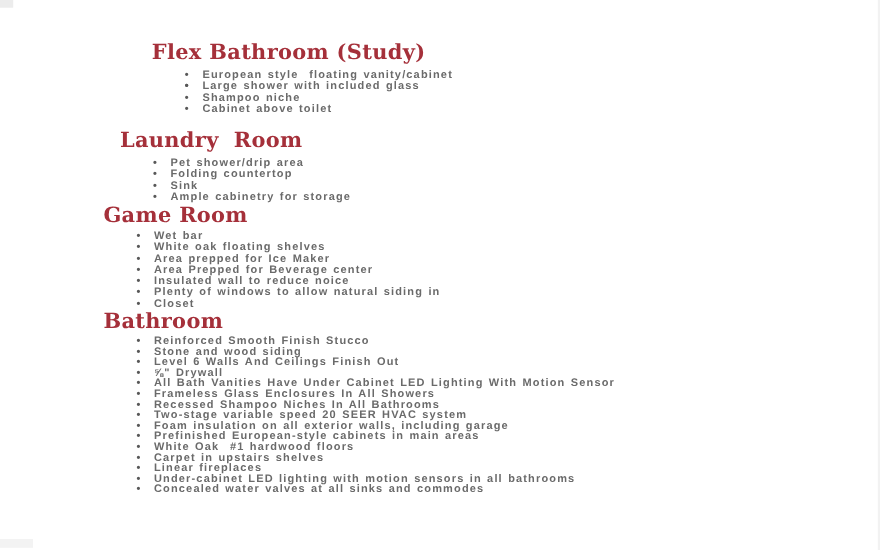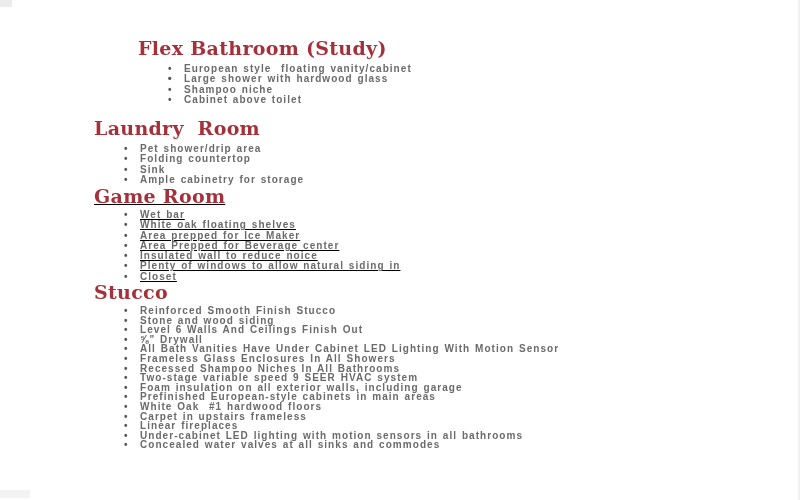--- a/index.html
+++ b/index.html
@@ -26,22 +26,22 @@
   .artifact.tl { left: 0; top: 0; width: 12px; height: 7px; background: #ececec; }
   .artifact.bl { left: 0; bottom: 2px; width: 30px; height: 8px; background: #f3f3f3; }
   .artifact.re { right: 0; top: 0; width: 2px; height: 100%; background: #f2f2f2; }
 
   .sec {
     position: absolute;
     left: 94px;
     width: 690px;
   }
   .sec-0 { top: 37px; margin-left: 44px; }
-  .sec-1 { top: 117px; }
-  .sec-2 { top: 185px; text-decoration: underline; }
+  .sec-1 { top: 117px; margin-left: 15px; }
+  .sec-2 { top: 185px; }
   .sec-3 { top: 281px; }
 
   .heading {
     font-family: "DejaVu Serif", "Liberation Serif", serif;
     font-weight: bold;
     font-size: 19px;
     line-height: 22px;
     letter-spacing: 0.3px;
     color: var(--heading-color);
     white-space: pre-wrap;
@@ -81,21 +81,21 @@
 <div class="page">
   <div class="artifact tl"></div>
   <div class="artifact bl"></div>
   <div class="artifact re"></div>
 
   <section class="sec sec-0">
     <h2 class="heading">Flex Bathroom (Study)</h2>
     <ul class="items">
       <li><span class="bullet">•</span><span>European style  floating vanity/cabinet</span></li>
       <li><span class="bullet">•</span></li>
-      <li><span class="bullet">•</span><span>Large shower with hardwood glass</span></li>
+      <li><span class="bullet">•</span><span>Large shower with included glass</span></li>
       <li><span class="bullet">•</span><span>Shampoo niche</span></li>
       <li><span class="bullet">•</span><span>Cabinet above toilet</span></li>
     </ul>
   </section>
 
   <section class="sec sec-1">
     <h2 class="heading">Laundry  Room</h2>
     <ul class="items">
       <li><span class="bullet">•</span><span>Pet shower/drip area</span></li>
       <li><span class="bullet">•</span><span>Folding countertop</span></li>
@@ -111,32 +111,32 @@
       <li><span class="bullet">•</span><span>White oak floating shelves</span></li>
       <li><span class="bullet">•</span><span>Area prepped for Ice Maker</span></li>
       <li><span class="bullet">•</span><span>Area Prepped for Beverage center</span></li>
       <li><span class="bullet">•</span><span>Insulated wall to reduce noice</span></li>
       <li><span class="bullet">•</span><span>Plenty of windows to allow natural siding in</span></li>
       <li><span class="bullet">•</span><span>Closet</span></li>
     </ul>
   </section>
 
   <section class="sec sec-3">
-    <h2 class="heading">Stucco</h2>
+    <h2 class="heading">Bathroom</h2>
     <ul class="items">
       <li><span class="bullet">•</span><span>Reinforced Smooth Finish Stucco</span></li>
       <li><span class="bullet">•</span><span>Stone and wood siding</span></li>
       <li><span class="bullet">•</span><span>Level 6 Walls And Ceilings Finish Out</span></li>
       <li><span class="bullet">•</span><span>⅝" Drywall</span></li>
       <li><span class="bullet">•</span><span>All Bath Vanities Have Under Cabinet LED Lighting With Motion Sensor</span></li>
       <li><span class="bullet">•</span><span>Frameless Glass Enclosures In All Showers</span></li>
       <li><span class="bullet">•</span><span>Recessed Shampoo Niches In All Bathrooms</span></li>
-      <li><span class="bullet">•</span><span>Two-stage variable speed 9 SEER HVAC system</span></li>
+      <li><span class="bullet">•</span><span>Two-stage variable speed 20 SEER HVAC system</span></li>
       <li><span class="bullet">•</span><span>Foam insulation on all exterior walls, including garage</span></li>
       <li><span class="bullet">•</span><span>Prefinished European-style cabinets in main areas</span></li>
       <li><span class="bullet">•</span><span>White Oak  #1 hardwood floors</span></li>
-      <li><span class="bullet">•</span><span>Carpet in upstairs frameless</span></li>
+      <li><span class="bullet">•</span><span>Carpet in upstairs shelves</span></li>
       <li><span class="bullet">•</span><span>Linear fireplaces</span></li>
       <li><span class="bullet">•</span><span>Under-cabinet LED lighting with motion sensors in all bathrooms</span></li>
       <li><span class="bullet">•</span><span>Concealed water valves at all sinks and commodes</span></li>
     </ul>
   </section>
 </div>
 
 </body></html>

